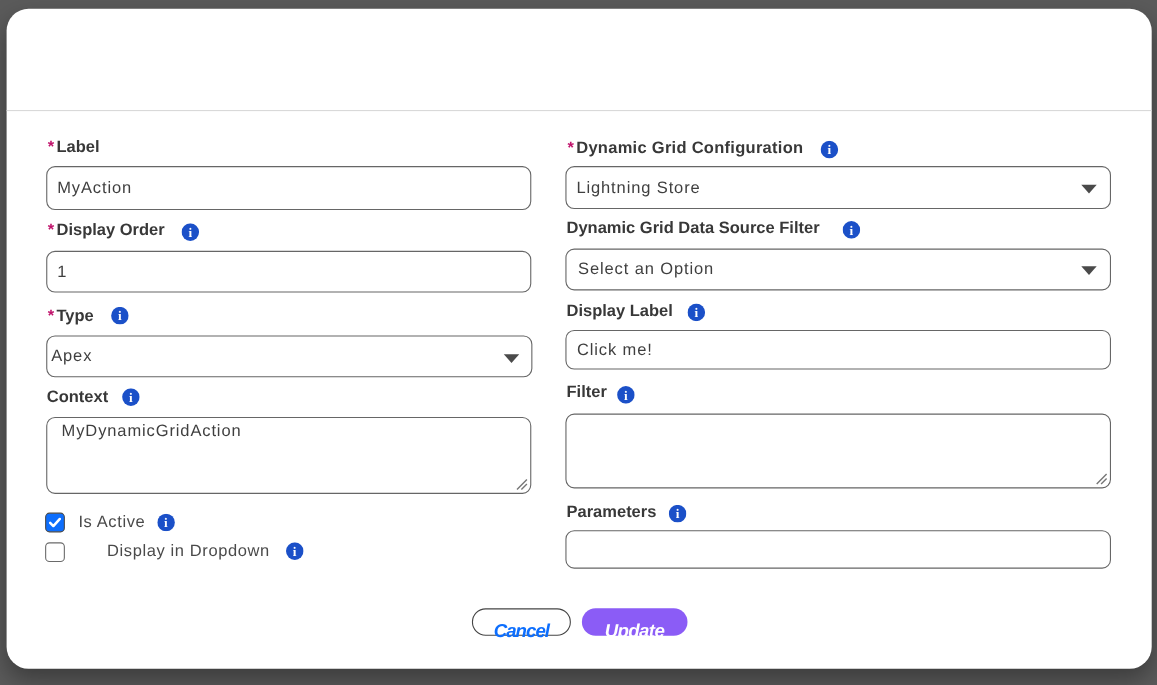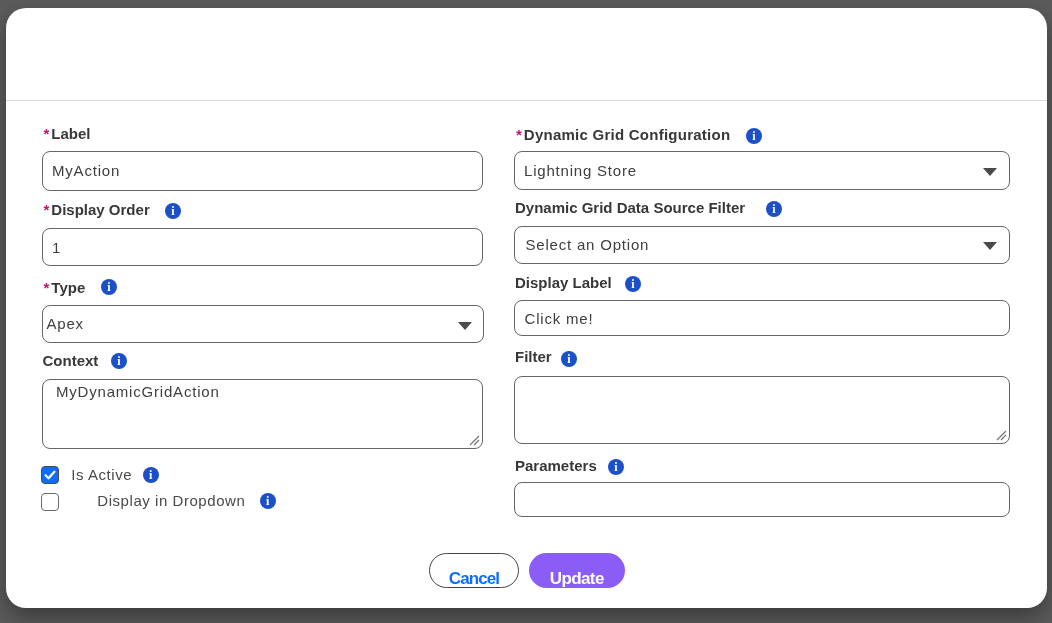--- a/index.html
+++ b/index.html
@@ -16,23 +16,23 @@
   .info{display:inline-block;width:16px;height:16px;margin-left:13px;flex:0 0 16px;position:relative;top:1px;}
   .fld{position:absolute;border:1px solid #666;border-radius:8px;background:#fff;
        font-size:15px;color:#3f3f3f;display:flex;align-items:center;
        padding:0 9.5px;box-sizing:border-box;white-space:nowrap;letter-spacing:0.8px;}
   .ta{align-items:flex-start;padding-top:4px;padding-left:13.5px;line-height:15px;}
   .arrow{position:absolute;width:0;height:0;border-left:7px solid transparent;
          border-right:7px solid transparent;border-top:8px solid #4a4a4a;}
   .cb{position:absolute;width:18px;height:18px;border-radius:4px;box-sizing:border-box;}
   .cbl{position:absolute;font-size:15px;color:#4a4a4a;white-space:nowrap;letter-spacing:0.55px;
        display:flex;align-items:center;height:18px;}
-  .btn{position:absolute;top:553px;height:35px;border-radius:19.5px;
+  .btn{position:absolute;top:553px;height:25px;border-radius:19.5px;
        font-size:17px;font-weight:bold;padding-top:16px;display:flex;align-items:center;
-       justify-content:center;box-sizing:border-box;}
+       justify-content:center;box-sizing:border-box;font-style:italic;}
   .resz{position:absolute;right:2px;bottom:2px;}
 </style>
 </head>
 <body>
 <div class="modal">
   <div class="divider"></div>
 </div>
 
 <div class="lbl" style="left:43.5px;top:125px;"><span class="ast">*</span>Label</div>
 <div class="fld" style="left:41.5px;top:151px;width:441.5px;height:39.5px;">MyAction</div>

